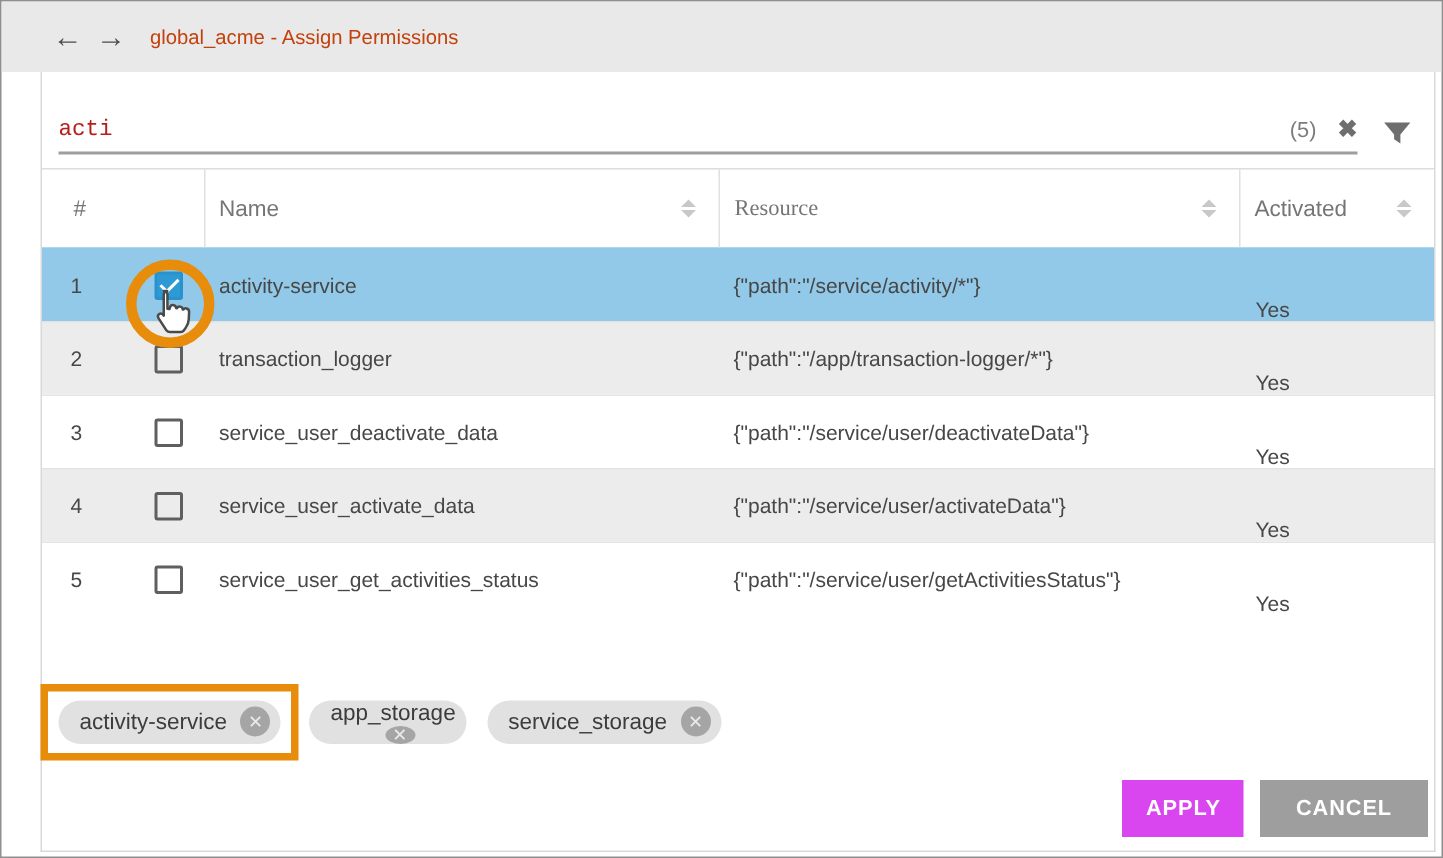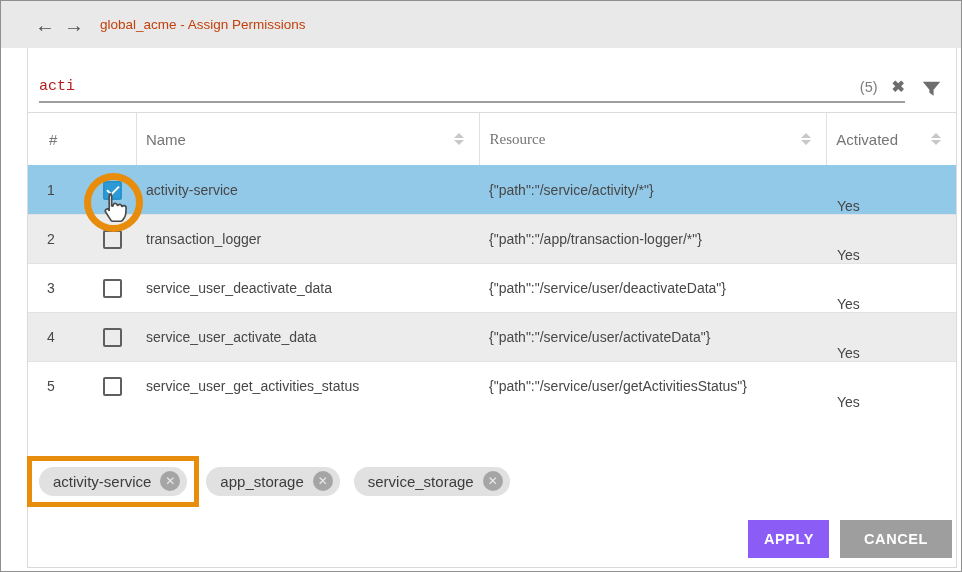--- a/index.html
+++ b/index.html
@@ -190,21 +190,21 @@
     align-items: center;
     background: #e1e1e1;
     border-radius: 16px;
     height: 29px;
     padding: 0 7px 0 14px;
     font-size: 15px;
     color: #3c3c3c;
     white-space: nowrap;
   }
   .chip + .chip { margin-left: 14px; justify-content: center; }
-  .chip-after-box { margin-left: 7px; }
+  .chip-after-box { margin-left: 7px; flex-direction: column; }
   .chip-remove {
     width: 20px; height: 20px;
     margin-left: 9px;
     border-radius: 50%;
     background: #a5a5a5;
     color: #eaeaea;
     font-size: 12px;
     display: flex;
     align-items: center;
     justify-content: center;
@@ -224,21 +224,21 @@
     height: 38px;
     border: none;
     font-family: "Liberation Sans", sans-serif;
     font-size: 14.5px;
     font-weight: bold;
     letter-spacing: 0.6px;
     color: #fff;
     cursor: pointer;
     padding: 0 16px;
   }
-  .btn-apply  { background: #8b5cf6; width: 81px; }
+  .btn-apply  { background: #d946ef; width: 81px; }
   .btn-cancel { background: #9e9e9e; width: 112px; }
 
   
   .annotation-circle {
     position: absolute;
     left: 83px; top: 172px;
     width: 59px; height: 59px;
     border: 7px solid #e88c0b;
     border-radius: 50%;
     pointer-events: none;

